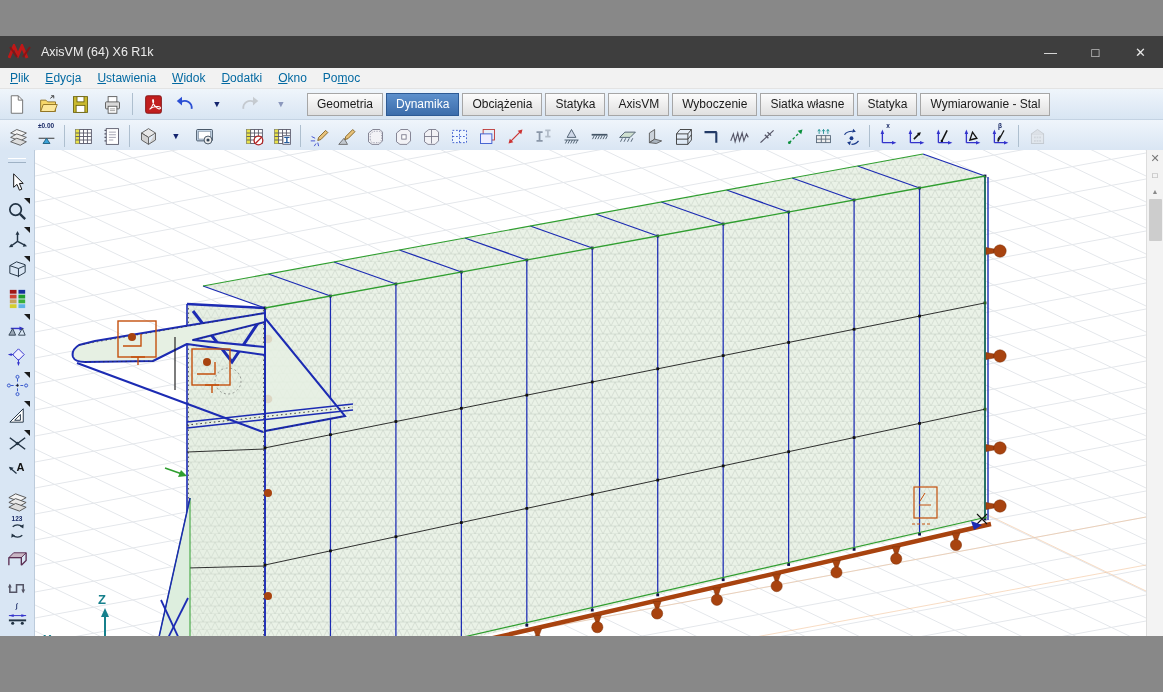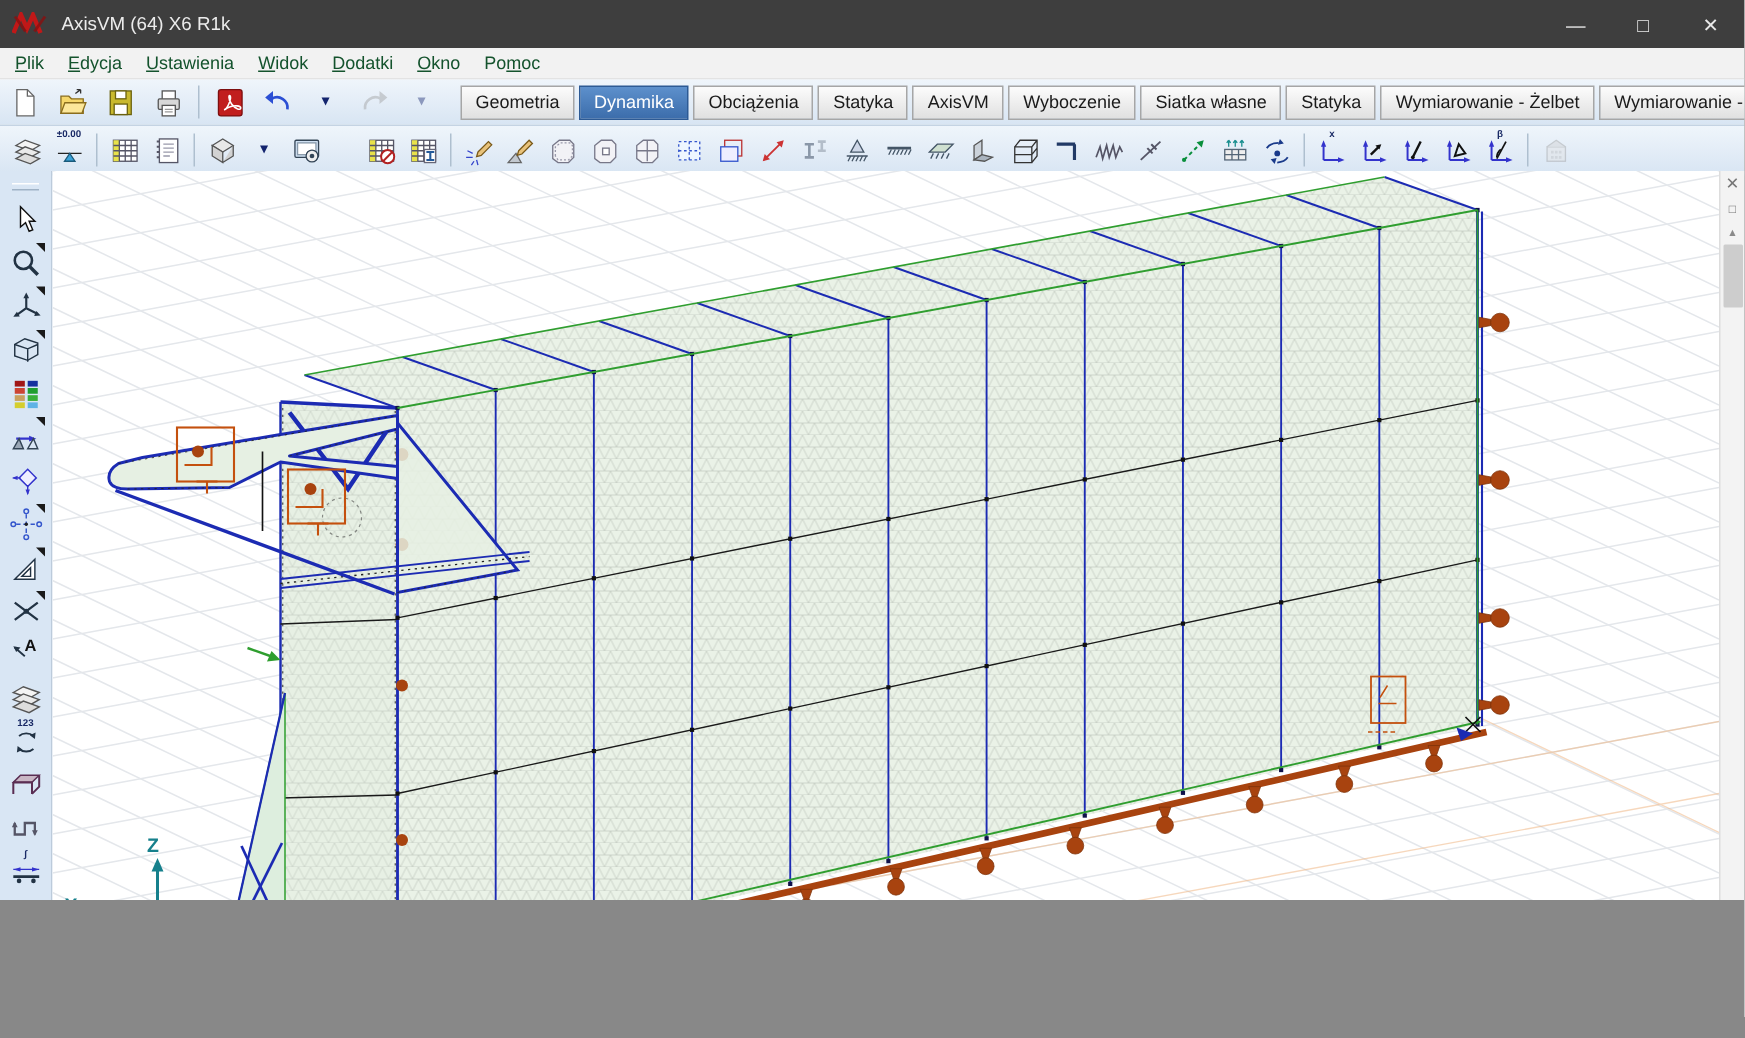--- a/index.html
+++ b/index.html
@@ -1,23 +1,23 @@
 <!DOCTYPE html>
 <html><head>
 <meta charset="utf-8">
 <style>
   html,body{margin:0;padding:0;background:#888;}
   .window{position:relative;width:1163px;height:600px;overflow:hidden;background:#fff;
-    font-family:"Liberation Sans",sans-serif;-webkit-font-smoothing:antialiased;}
+    font-family:"Liberation Sans",sans-serif;margin-top:36px;-webkit-font-smoothing:antialiased;}
   .titlebar{height:32px;background:#3e3e3e;display:flex;align-items:center;}
   .titlebar .title{color:#ececec;font-size:12.5px;margin-left:9px;}
   .wctrls{margin-left:auto;display:flex;height:32px;}
   .wbtn{width:45px;height:32px;color:#e8e8e8;display:flex;align-items:center;justify-content:center;font-size:13px;}
   .menubar{height:20px;background:#f2f2f2;display:flex;align-items:center;font-size:12px;border-bottom:1px solid #e3e3e3;padding-left:2px;}
-  .mitem{padding:2px 8px;color:#14532d;}
+  .mitem{padding:2px 8px;color:#0369a1;}
   .trow{display:flex;align-items:center;background:linear-gradient(#eff5fb,#d8e5f3);border-bottom:1px solid #c4d3e3;}
   .row1{height:30px;}
   .row2{height:32px;}
   .tbtn{width:28px;height:26px;display:inline-flex;align-items:center;justify-content:center;position:relative;flex:none;}
   .tbtn .ig{width:21px;height:21px;display:block;}
   .row1 .tbtn{width:32px;}
   .tsep{width:1px;height:22px;background:#aebfcf;margin:0 4px;flex:none;}
   .tgap{display:inline-block;flex:none;}
   .dis{opacity:.42;}
   .hl{background:#f9f36a;border:1px solid #b2ab3e;box-sizing:border-box;}
@@ -134,21 +134,20 @@
       </span>
     <div class="tabs" id="tabs">
         <span class="tab">Geometria</span>
         <span class="tab active">Dynamika</span>
         <span class="tab">Obciążenia</span>
         <span class="tab">Statyka</span>
         <span class="tab">AxisVM</span>
         <span class="tab">Wyboczenie</span>
         <span class="tab">Siatka własne</span>
         <span class="tab">Statyka</span>
-        <span class="tab">Wymiarowanie - Żelbet</span>
         <span class="tab">Wymiarowanie - Stal</span>
       </div>
 
   </div>
 
   <div class="trow row2">
     <span style="display:inline-flex;align-items:center;padding-left:4px;">
         <span class="tbtn">
           <svg viewBox="0 0 24 24" class="ig">
             <use href="#i-layers"></use>

